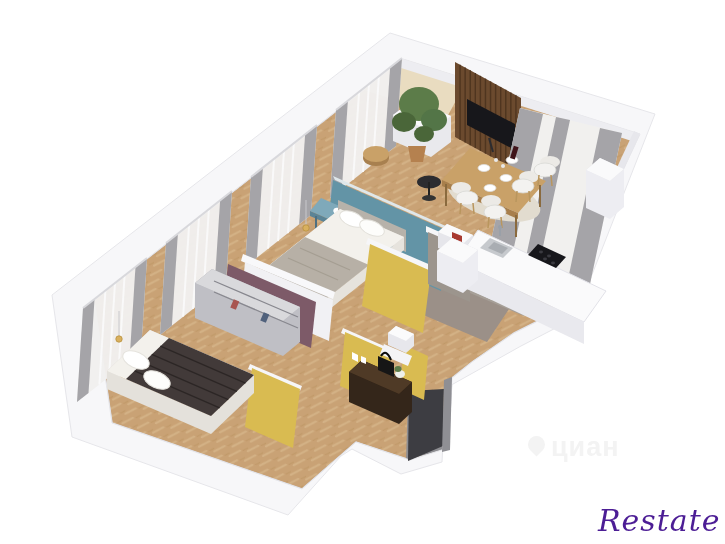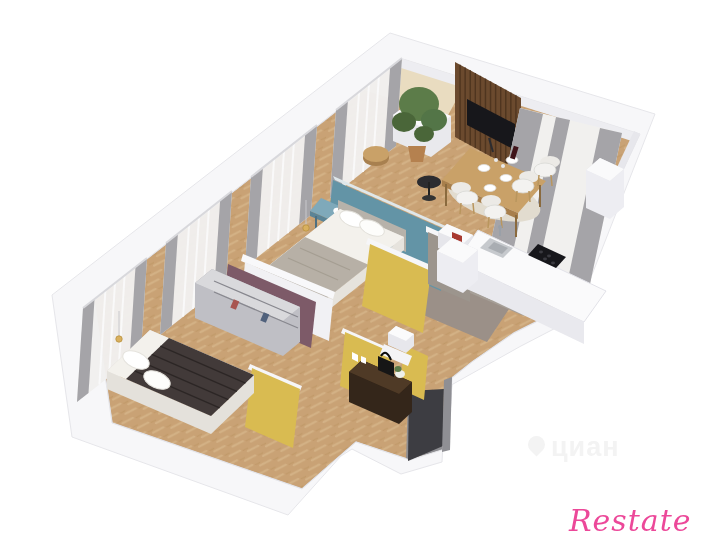--- a/index.html
+++ b/index.html
@@ -4,22 +4,22 @@
 <style>
   html,body{margin:0;padding:0;background:#fff;}
   .canvas{position:relative;width:725px;height:544px;background:#ffffff;overflow:hidden;
           font-family:"Liberation Sans",sans-serif;}
   svg{position:absolute;left:0;top:0;}
   .wm-portal{position:absolute;left:528px;top:434px;display:flex;align-items:flex-end;gap:6px;}
   .pin{width:17px;height:17px;background:#f3f3f3;border-radius:50% 50% 50% 0;
        transform:rotate(-45deg);margin-bottom:8px;}
   .wm-portal span{font-family:"Liberation Sans",sans-serif;font-weight:bold;font-size:27px;
        color:#f3f3f3;letter-spacing:1px;line-height:1;}
-  .wm-brand{position:absolute;left:569px;top:503px;font-family:"DejaVu Serif",serif;
-       font-style:italic;font-size:30px;color:#ec4899;letter-spacing:1px;}
+  .wm-brand{position:absolute;left:598px;top:503px;font-family:"DejaVu Serif",serif;
+       font-style:italic;font-size:30px;color:#4c1d95;letter-spacing:1px;}
 </style>
 </head>
 <body>
 
 <div class="canvas">
   <svg id="scene" width="725" height="544" viewBox="0 0 725 544">
       <defs>
         <pattern id="wood" width="16" height="10" patternUnits="userSpaceOnUse" patternTransform="rotate(17)">
           <rect width="16" height="10" fill="#c9a275"></rect>
           <path d="M0 10 L10 0" stroke="#dcc094" stroke-width="2" opacity="0.55"></path>

